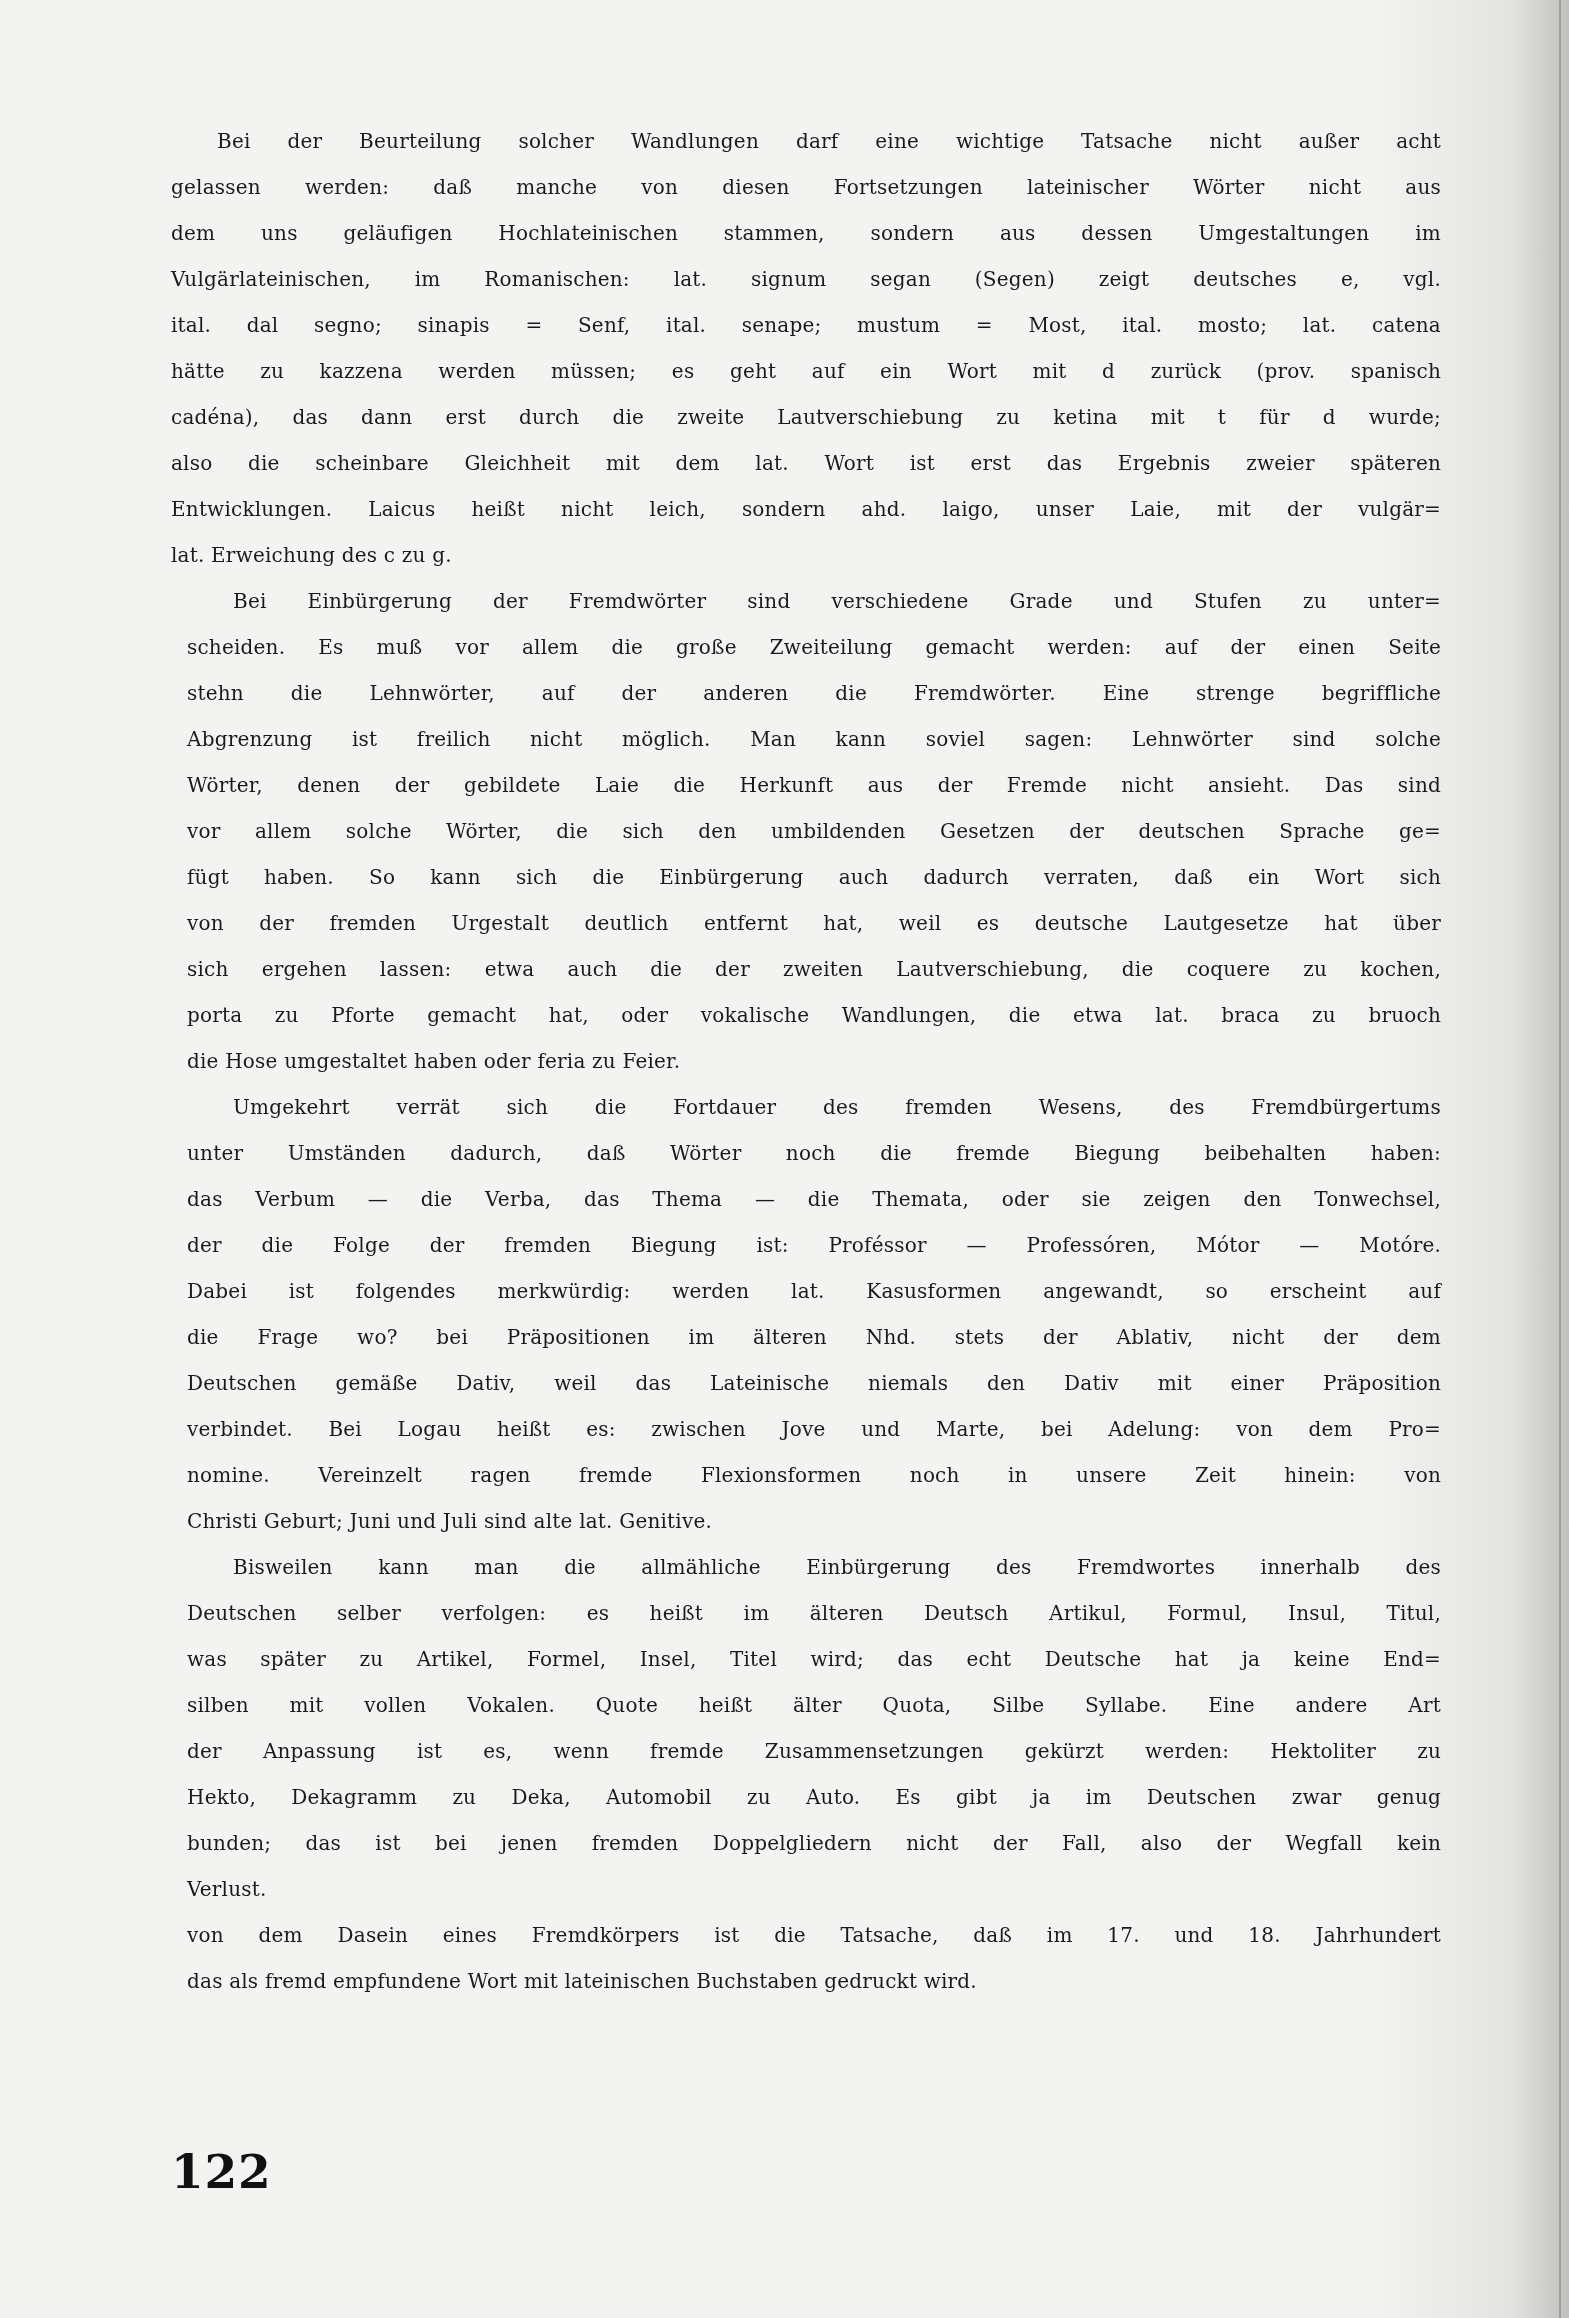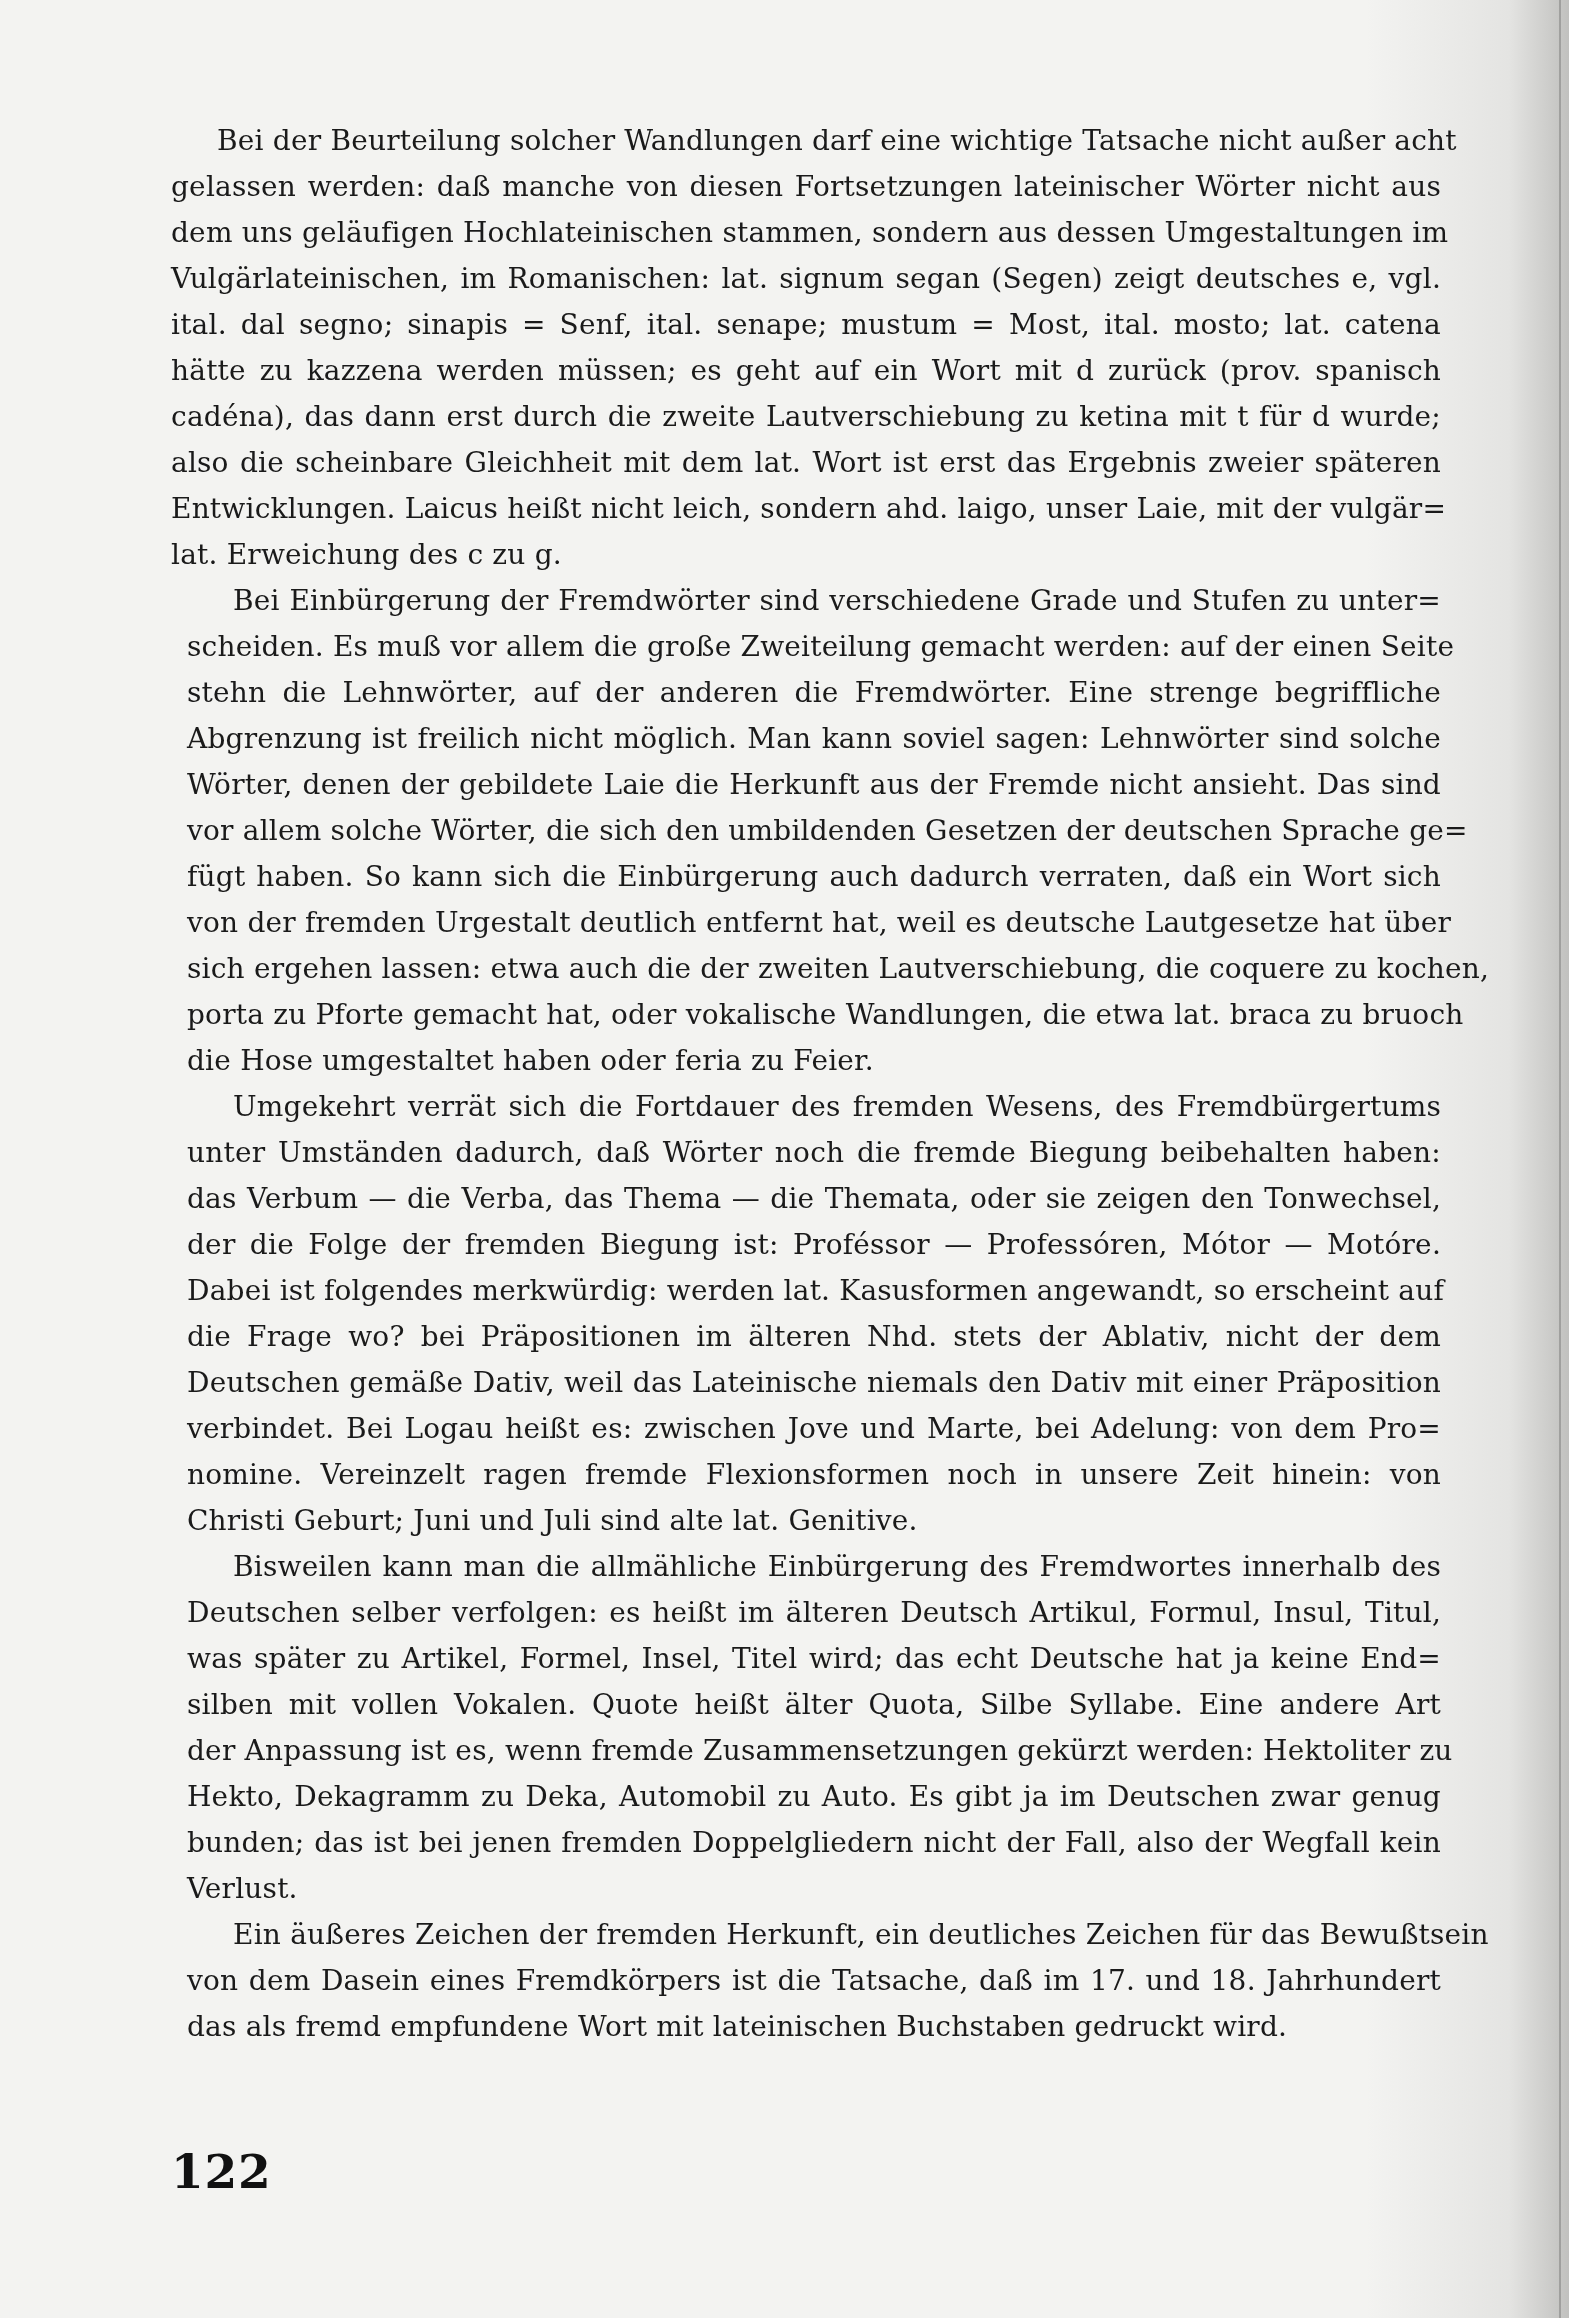--- a/index.html
+++ b/index.html
@@ -30,21 +30,21 @@
     }
     .text-block {
       position: absolute;
       left: 171px;
       top: 118px;
       width: 1270px;
     }
     .line {
       height: 46px;
       line-height: 46px;
-      font-size: 28px;
+      font-size: 20px;
       white-space: nowrap;
       text-align: justify;
       text-align-last: justify;
       letter-spacing: 0.2px;
     }
     .line.last {
       text-align-last: left;
     }
     .line.indent {
       padding-left: 46px;
@@ -120,21 +120,20 @@
     <div class="line">Deutschen selber verfolgen: es heißt im älteren Deutsch Artikul, Formul, Insul, Titul,</div>
     <div class="line">was später zu Artikel, Formel, Insel, Titel wird; das echt Deutsche hat ja keine End=</div>
     <div class="line">silben mit vollen Vokalen. Quote heißt älter Quota, Silbe Syllabe. Eine andere Art</div>
     <div class="line">der Anpassung ist es, wenn fremde Zusammensetzungen gekürzt werden: Hektoliter zu</div>
     <div class="line">Hekto, Dekagramm zu Deka, Automobil zu Auto. Es gibt ja im Deutschen zwar genug</div>
     <div class="line">bunden; das ist bei jenen fremden Doppelgliedern nicht der Fall, also der Wegfall kein</div>
     <div class="line last">Verlust.</div>
   </div>
 
   <div class="para">
-    <div class="line indent">Ein äußeres Zeichen der fremden Herkunft, ein deutliches Zeichen für das Bewußtsein</div>
     <div class="line">von dem Dasein eines Fremdkörpers ist die Tatsache, daß im 17. und 18. Jahrhundert</div>
     <div class="line last">das als fremd empfundene Wort mit lateinischen Buchstaben gedruckt wird.</div>
   </div>
 
 </div>
 
 <div class="page-number">122</div>
 
 
 </body></html>

